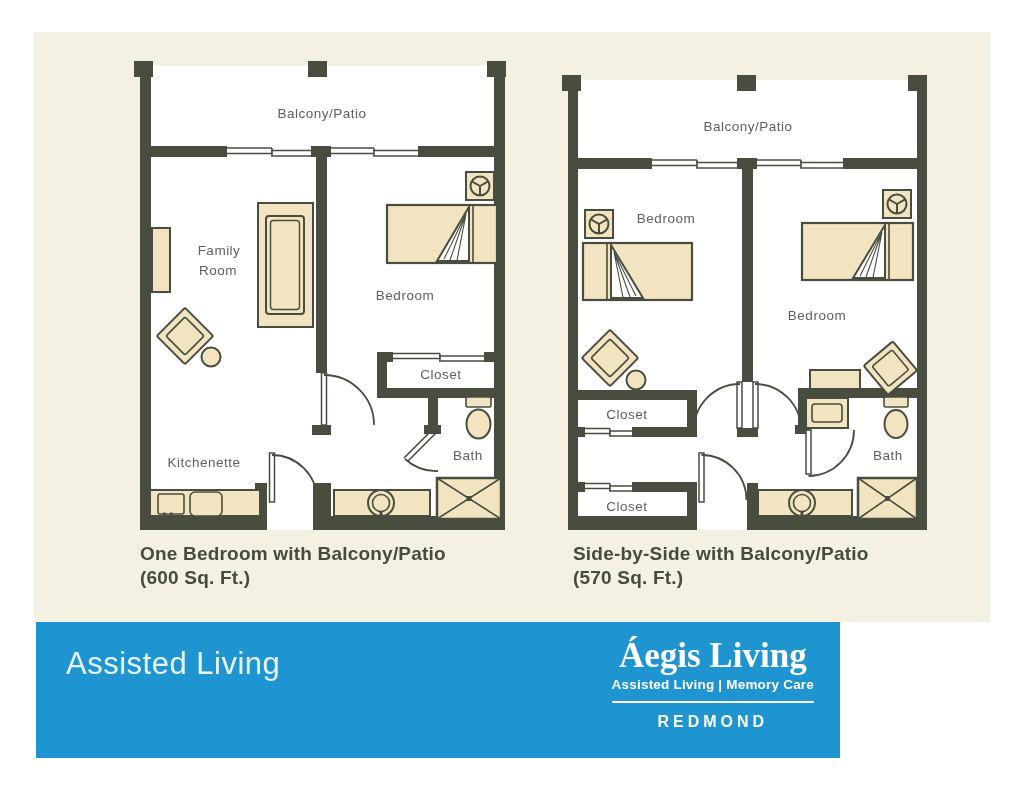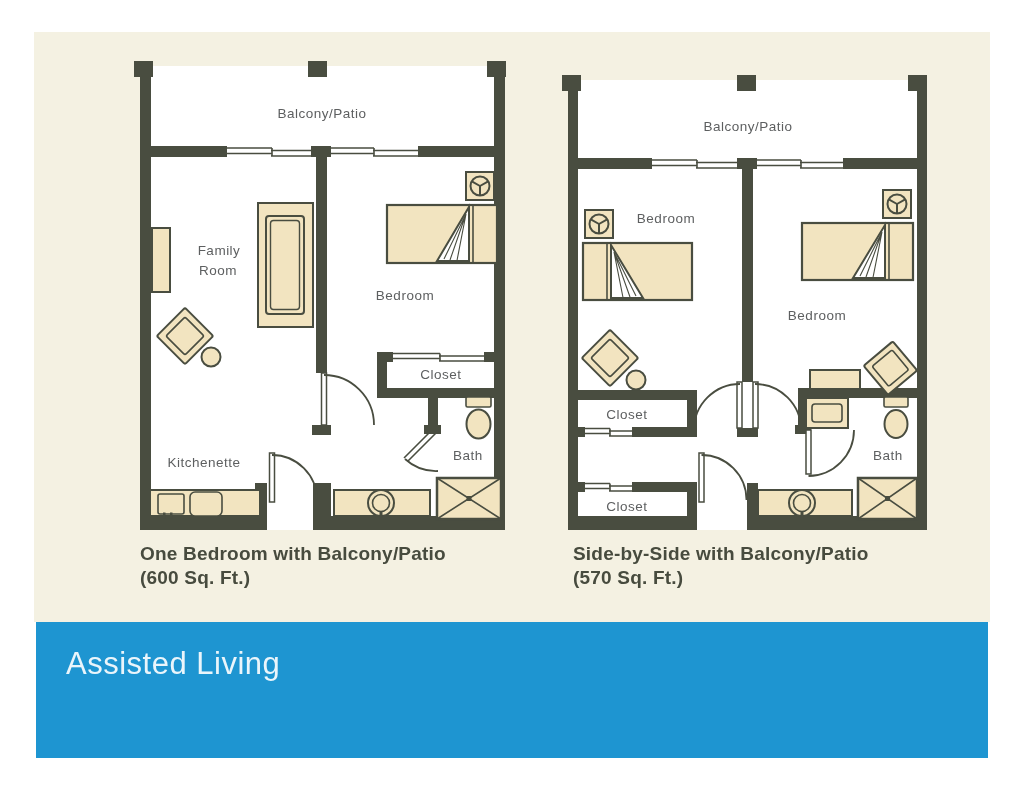--- a/index.html
+++ b/index.html
@@ -14,21 +14,21 @@
   svg text{font-family:"Liberation Sans",sans-serif;}
   .room-label{font-size:13.5px;fill:var(--c-label);letter-spacing:.5px;}
   .caption{font-size:19px;font-weight:700;fill:var(--c-caption);letter-spacing:.2px;}
   .wall{fill:var(--c-wall);}
   .furn{fill:var(--c-furniture);stroke:var(--c-wall);stroke-width:2;}
   .furn-thin{fill:var(--c-furniture);stroke:var(--c-wall);stroke-width:1.6;}
   .lines{stroke:var(--c-wall);stroke-width:1.6;fill:none;}
   .arc{stroke:var(--c-wall);stroke-width:1.8;fill:none;}
   .leaf{fill:var(--c-room);stroke:var(--c-wall);stroke-width:1.5;}
   .white{fill:var(--c-room);}
-  .banner{position:absolute;left:36px;top:622px;width:952px;height:136px;background:var(--c-banner);
+  .banner{position:absolute;left:36px;top:622px;width:804px;height:136px;background:var(--c-banner);
           display:flex;justify-content:space-between;color:var(--c-banner_text);}
   .banner-left{margin:24px 0 0 30px;font-size:31px;font-weight:300;color:#eaf5fb;letter-spacing:.5px;}
   .banner-logo{margin:14px 26px 0 0;text-align:center;}
   .logo-brand{font-family:"Liberation Serif",serif;font-size:35px;font-weight:700;line-height:1.15;}
   .logo-tagline{font-size:13.5px;font-weight:700;letter-spacing:.2px;margin-top:1px;}
   .logo-rule{border-top:2px solid #fff;margin:9px 0 10px 0;}
   .logo-location{font-size:16px;font-weight:700;letter-spacing:4px;}
 </style>
 </head>
 <body>
@@ -269,14 +269,20 @@
       <text class="room-label" x="627" y="419" text-anchor="middle">Closet</text>
       <text class="room-label" x="627" y="511" text-anchor="middle">Closet</text>
       <text class="room-label" x="888" y="460" text-anchor="middle">Bath</text>
       <text class="caption" x="573" y="560">Side-by-Side with Balcony/Patio</text>
       <text class="caption" x="573" y="584">(570 Sq. Ft.)</text>
     </g>
   </svg>
 
   <div class="banner">
     <div class="banner-left">Assisted Living</div>
+    <div class="banner-logo">
+      <div class="logo-brand">Áegis Living</div>
+      <div class="logo-tagline">Assisted Living | Memory Care</div>
+      <div class="logo-rule"></div>
+      <div class="logo-location">REDMOND</div>
+    </div>
   </div>
 </div>
 
 </body></html>

